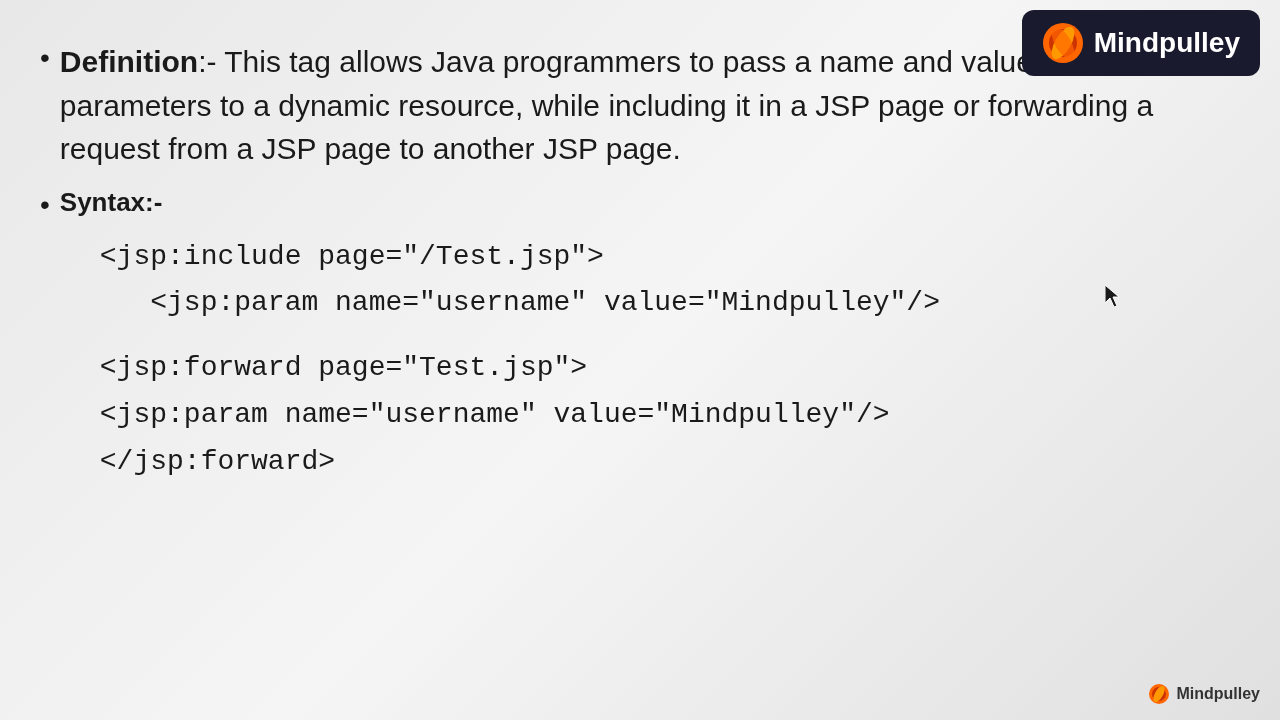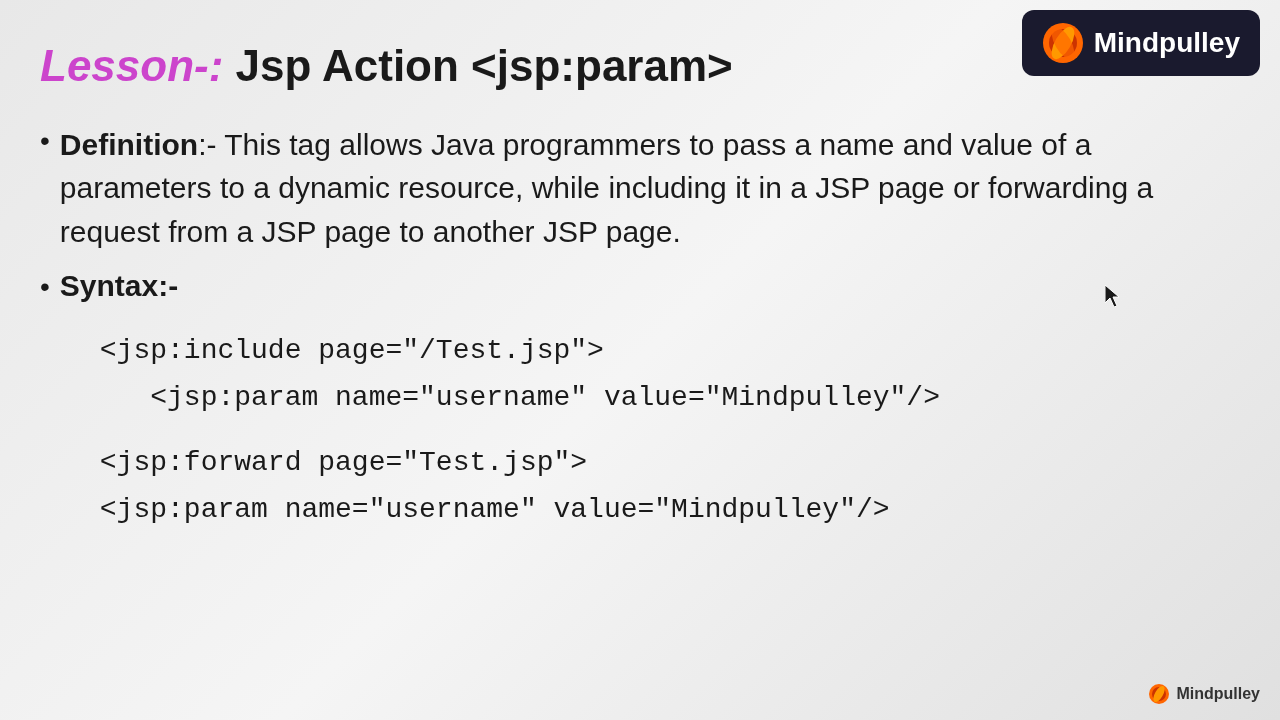--- a/index.html
+++ b/index.html
@@ -118,24 +118,24 @@
       font-weight: bold;
       margin-top: 35px;
     }
 
     
     .syntax-section {
       margin-top: 8px;
     }
 
     .syntax-label {
-      font-size: 30px;
-      font-weight: bold;
-      color: #1a1a1a;
-      margin-bottom: 26px;
+      font-size: 26px;
+      font-weight: bold;
+      color: #1a1a1a;
+      margin-bottom: 17px;
     }
 
     .code-block {
       font-family: 'Courier New', Courier, monospace;
       font-size: 28px;
       color: #1a1a1a;
       margin-left: 40px;
       line-height: 1.6;
     }
 
@@ -156,23 +156,20 @@
   <div class="logo-container">
     <svg class="logo-icon" viewBox="0 0 42 42" xmlns="http://www.w3.org/2000/svg">
       <circle cx="21" cy="21" r="20" fill="#ff6600"></circle>
       <circle cx="21" cy="21" r="14" fill="#cc3300"></circle>
       <ellipse cx="21" cy="21" rx="8" ry="18" fill="#ff9900" transform="rotate(30 21 21)"></ellipse>
       <ellipse cx="21" cy="21" rx="8" ry="18" fill="#ff6600" transform="rotate(-30 21 21)" opacity="0.7"></ellipse>
     </svg>
     <span class="logo-text">Mindpulley</span>
   </div>
 
-  <div class="title">
-    <span class="title-lesson">Lesson-:</span><span class="title-main"> Jsp Action &lt;jsp:param&gt;</span>
-  </div>
 
   <div class="content">
 
     <div class="bullet-item">
       <span class="bullet-dot">•</span>
       <span class="bullet-text">
         <strong>Definition</strong><span>:-</span><span> This tag allows Java programmers to pass a name and value of a parameters to a dynamic resource, while including it in a JSP page or forwarding a request from a JSP page to another JSP page.</span>
       </span>
     </div>
 
@@ -180,20 +177,21 @@
       <span class="bullet-dot">•</span>
       <div>
         <div class="syntax-label">Syntax:-</div>
         <div class="code-block">
           <span class="code-line">&lt;jsp:include page="/Test.jsp"&gt;</span>
           <span class="code-line">&nbsp;&nbsp;&nbsp;&lt;jsp:param name="username" value="Mindpulley"/&gt;</span>
         </div>
         <div class="code-block code-group-2">
           <span class="code-line">&lt;jsp:forward page="Test.jsp"&gt;</span>
           <span class="code-line">&lt;jsp:param name="username" value="Mindpulley"/&gt;</span>
+          <span class="code-line">&lt;/jsp:forward&gt;</span>
         </div>
       </div>
     </div>
 
   </div>
 
   <div class="logo-small">
     <svg class="logo-small-icon" viewBox="0 0 22 22" xmlns="http://www.w3.org/2000/svg">
       <circle cx="11" cy="11" r="10" fill="#ff6600"></circle>
       <circle cx="11" cy="11" r="7" fill="#cc3300"></circle>

